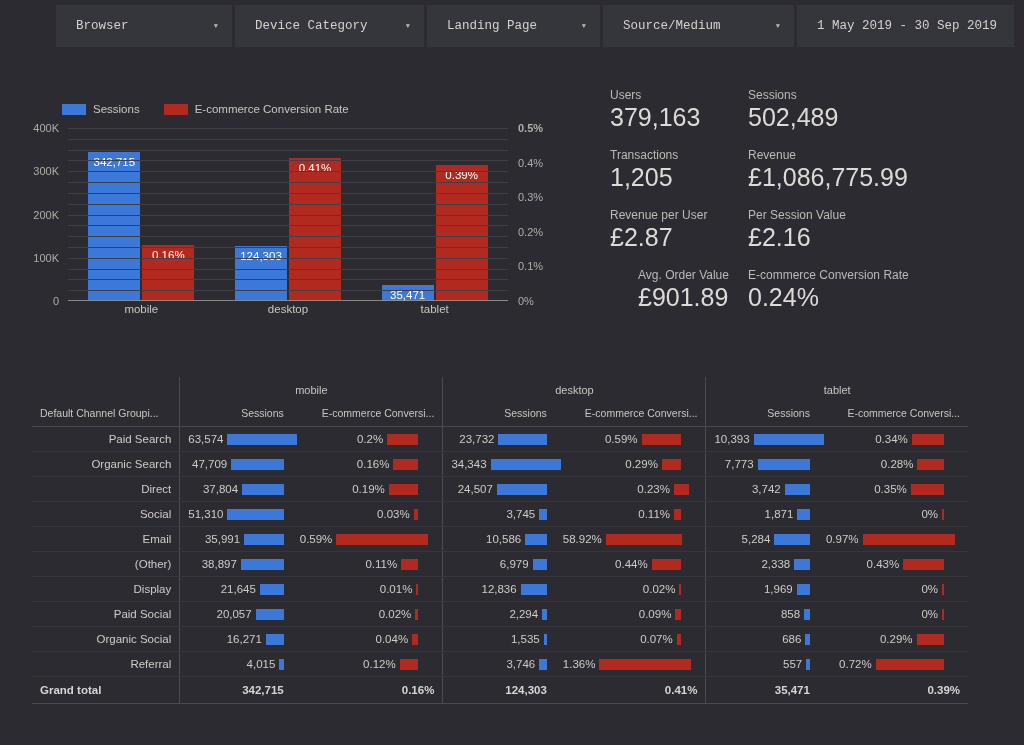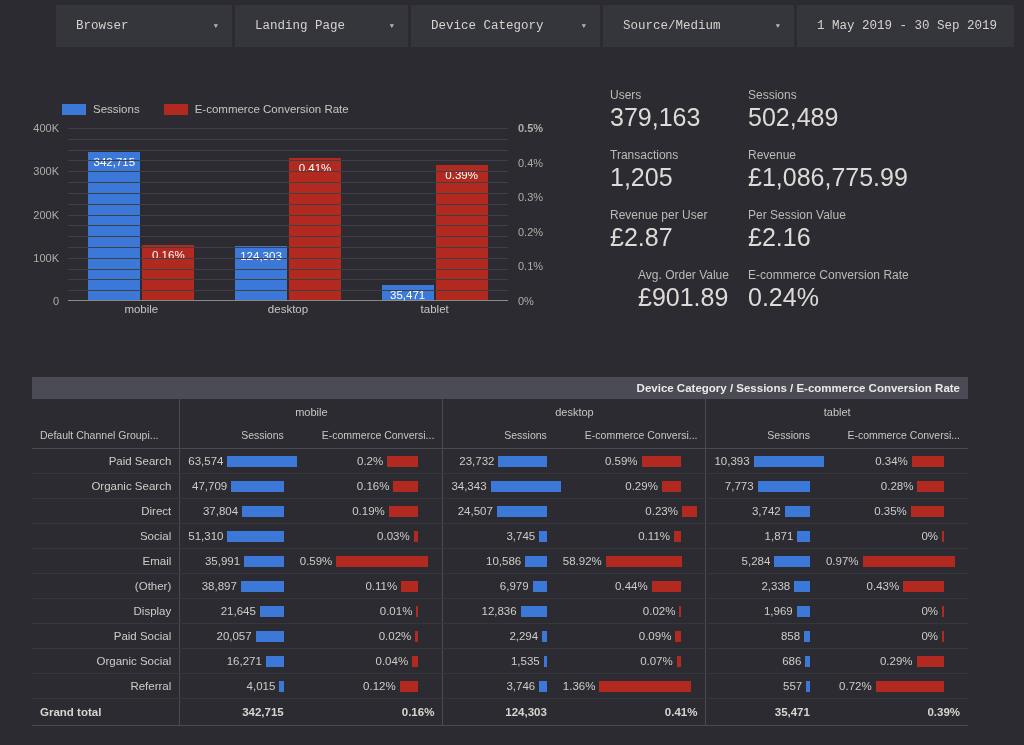--- a/index.html
+++ b/index.html
@@ -167,26 +167,26 @@
   tfoot td.num { text-align: right; }
 </style>
 </head>
 <body>
 
 <div class="filter-bar">
   <div class="filter-box fb-1">
     <span class="filter-label">Browser</span>
     <span class="filter-caret">▼</span>
   </div>
+  <div class="filter-box fb-3">
+    <span class="filter-label">Device Category</span>
+    <span class="filter-caret">▼</span>
+  </div>
   <div class="filter-box fb-2">
     <span class="filter-label">Landing Page</span>
-    <span class="filter-caret">▼</span>
-  </div>
-  <div class="filter-box fb-3">
-    <span class="filter-label">Device Category</span>
     <span class="filter-caret">▼</span>
   </div>
   <div class="filter-box fb-4">
     <span class="filter-label">Source/Medium</span>
     <span class="filter-caret">▼</span>
   </div>
   <div class="filter-box fb-5">
     <span class="filter-label">1 May 2019 - 30 Sep 2019</span>
     <span class="filter-caret">▼</span>
   </div>
@@ -293,23 +293,20 @@
       <div class="sc-title">Avg. Order Value</div>
       <div class="sc-value">£901.89</div>
     </div>
     <div class="sc" style="left: 138px; top: 180px;">
       <div class="sc-title">E-commerce Conversion Rate</div>
       <div class="sc-value">0.24%</div>
     </div>
   </div>
 
 <div class="table-wrap">
-  <div class="tbl-banner">
-    <span>Device Category / Sessions / E-commerce Conversion Rate</span>
-  </div>
   <table>
     <colgroup>
       <col style="width:132px">
         <col style="width:100px">
         <col style="width:135px">
       <col style="width:100px">
         <col style="width:135px">
       <col style="width:100px">
         <col style="width:134px">
     </colgroup>
@@ -437,21 +434,21 @@
               <span class="cell-bar red" style="width: 29.6271px;"></span>
             </div>
           </td>
           <td class="metric sep">
             <div class="cell">
               <div class="cell-spacer"></div>
               <span class="cell-num">24,507</span>
               <span class="cell-bar blue" style="width: 49.9517px;"></span>
             </div>
           </td>
-          <td class="metric" style="padding-right: 0;">
+          <td class="metric" style="padding-right: 8px;">
             <div class="cell">
               <div class="cell-spacer"></div>
               <span class="cell-num">0.23%</span>
               <span class="cell-bar red" style="width: 15.5588px;"></span>
             </div>
           </td>
           <td class="metric sep">
             <div class="cell">
               <div class="cell-spacer"></div>
               <span class="cell-num">3,742</span>

